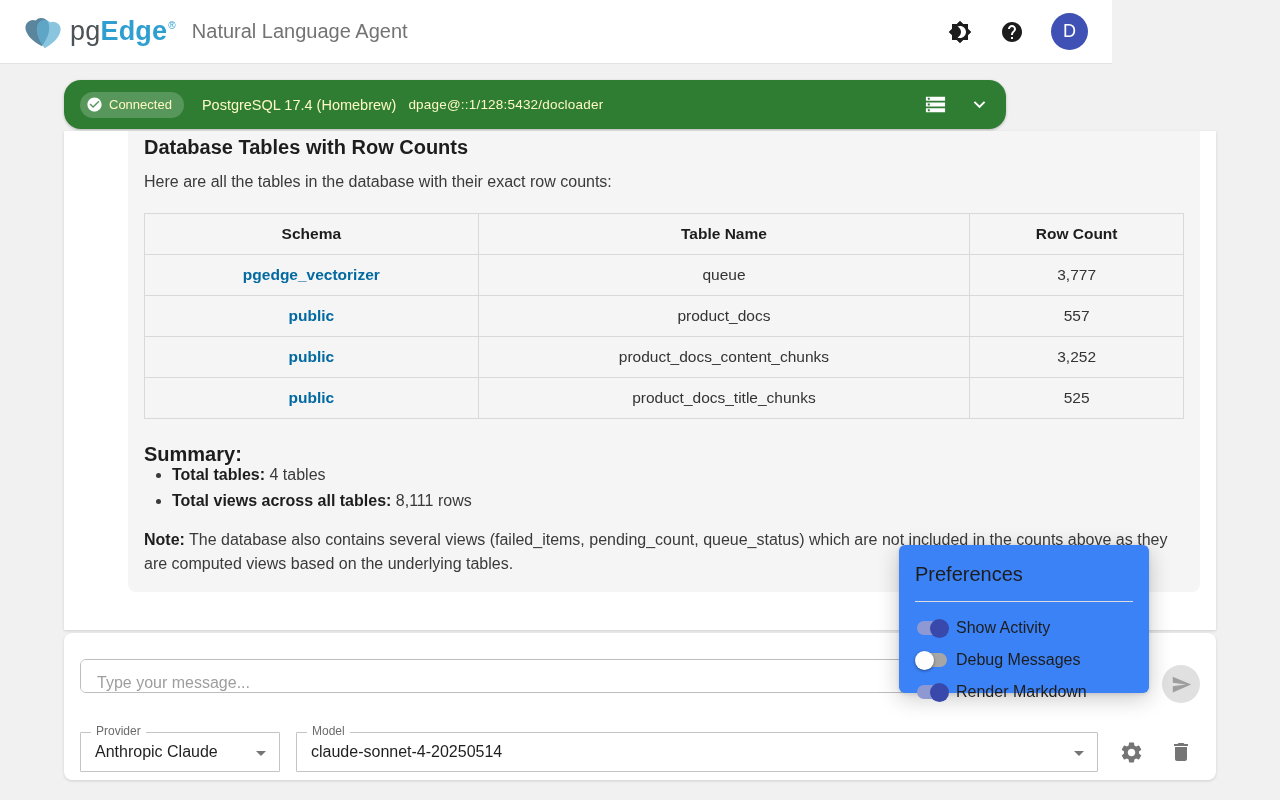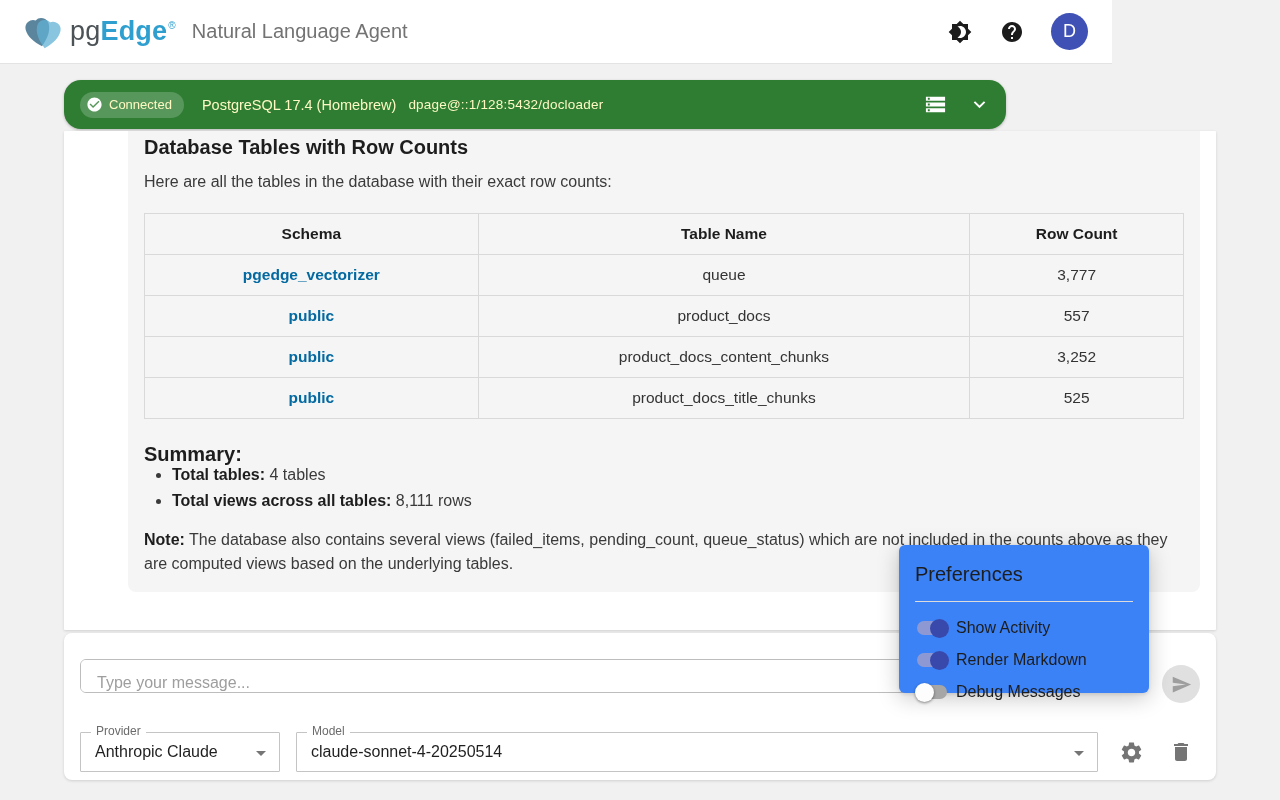--- a/index.html
+++ b/index.html
@@ -237,27 +237,27 @@
     <h4>Preferences</h4>
     <hr>
     <div id="pref-list">
         <div class="pref-row">
           <span class="sw on">
             <span class="thumb"></span>
           </span>
           <span class="pref-label">Show Activity</span>
         </div>
         <div class="pref-row">
+          <span class="sw off">
+            <span class="thumb"></span>
+          </span>
+          <span class="pref-label">Debug Messages</span>
+        </div>
+        <div class="pref-row">
           <span class="sw on">
             <span class="thumb"></span>
           </span>
           <span class="pref-label">Render Markdown</span>
         </div>
-        <div class="pref-row">
-          <span class="sw off">
-            <span class="thumb"></span>
-          </span>
-          <span class="pref-label">Debug Messages</span>
-        </div>
       </div>
   </div>
 
 </div>
 
 </body></html>

